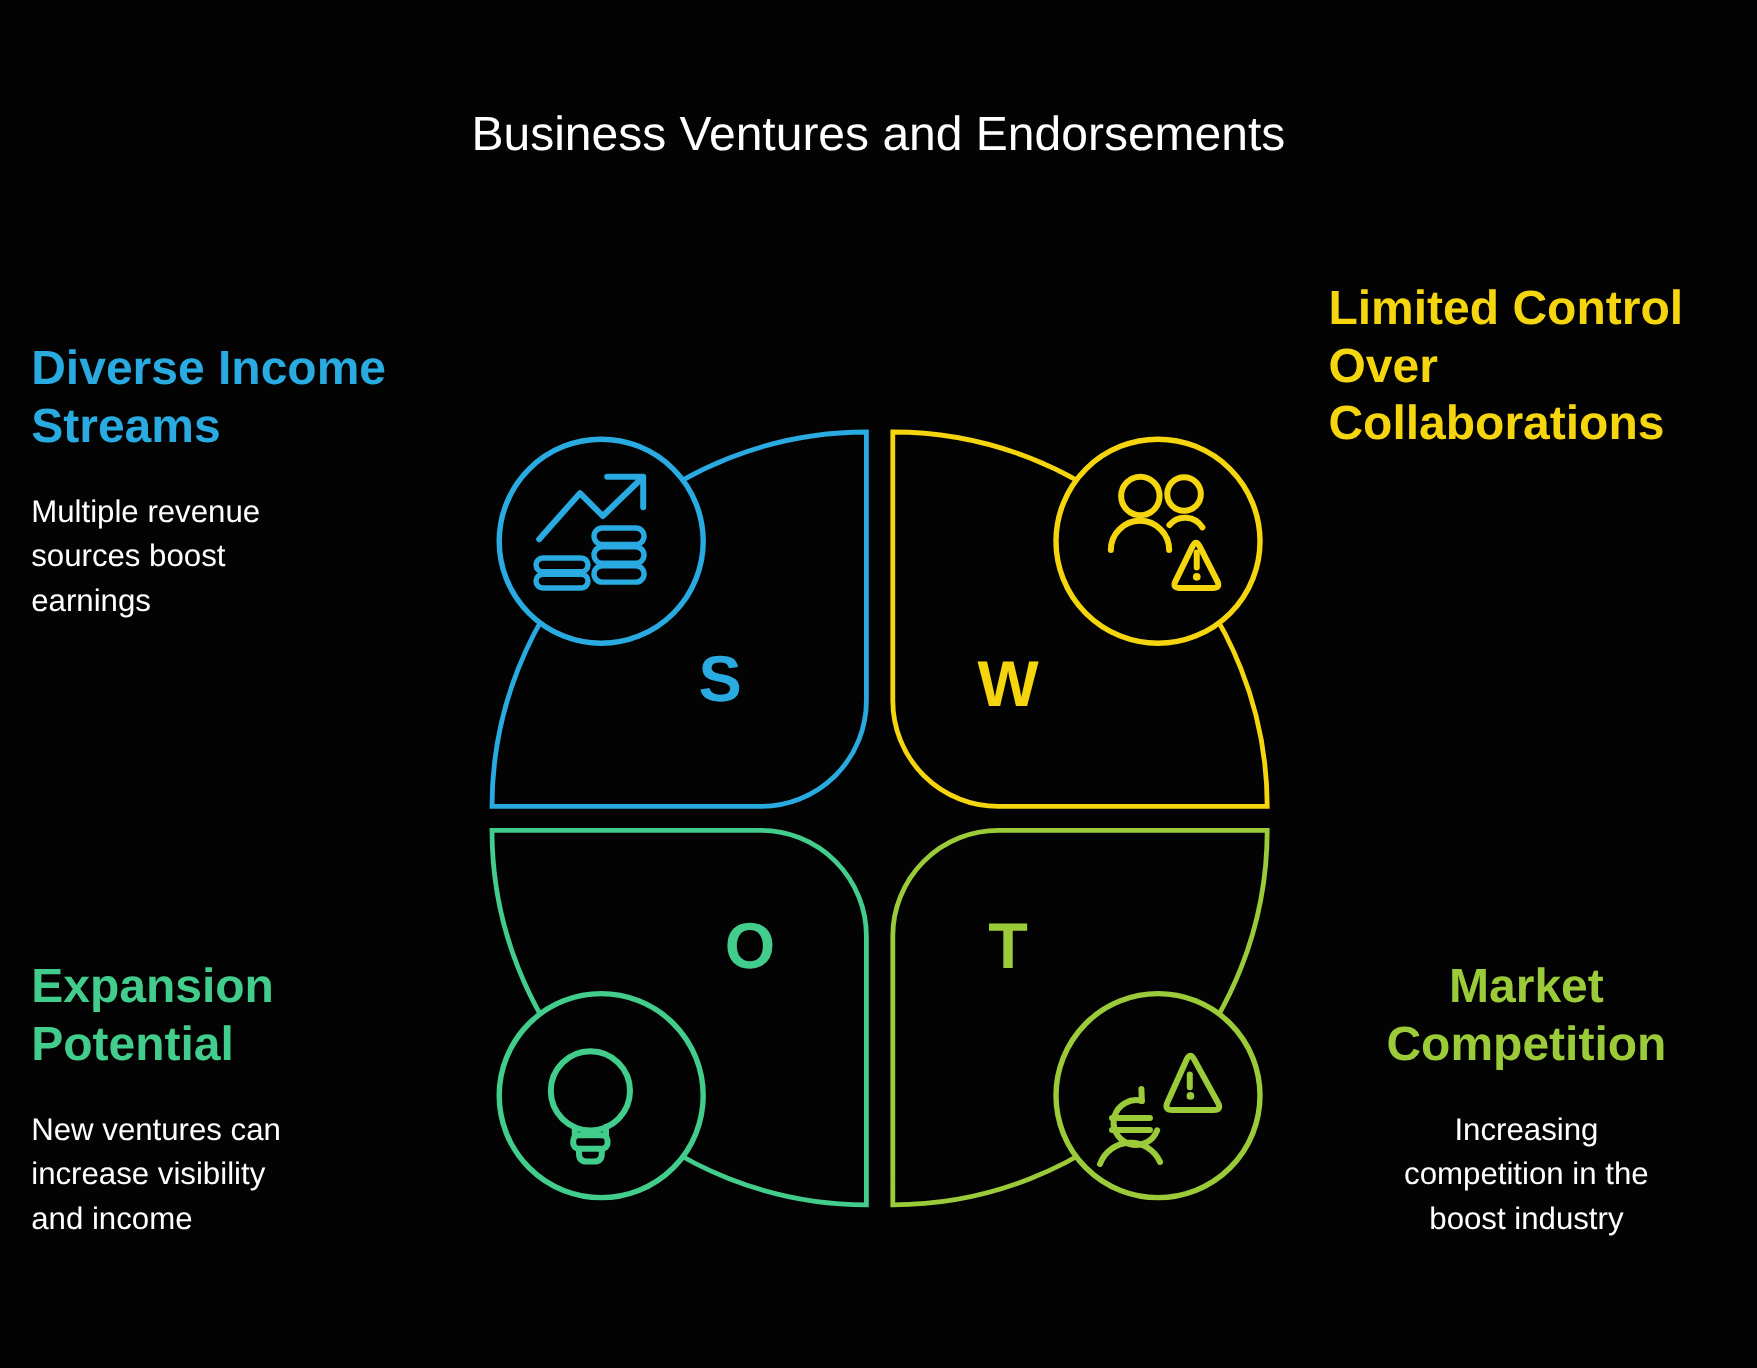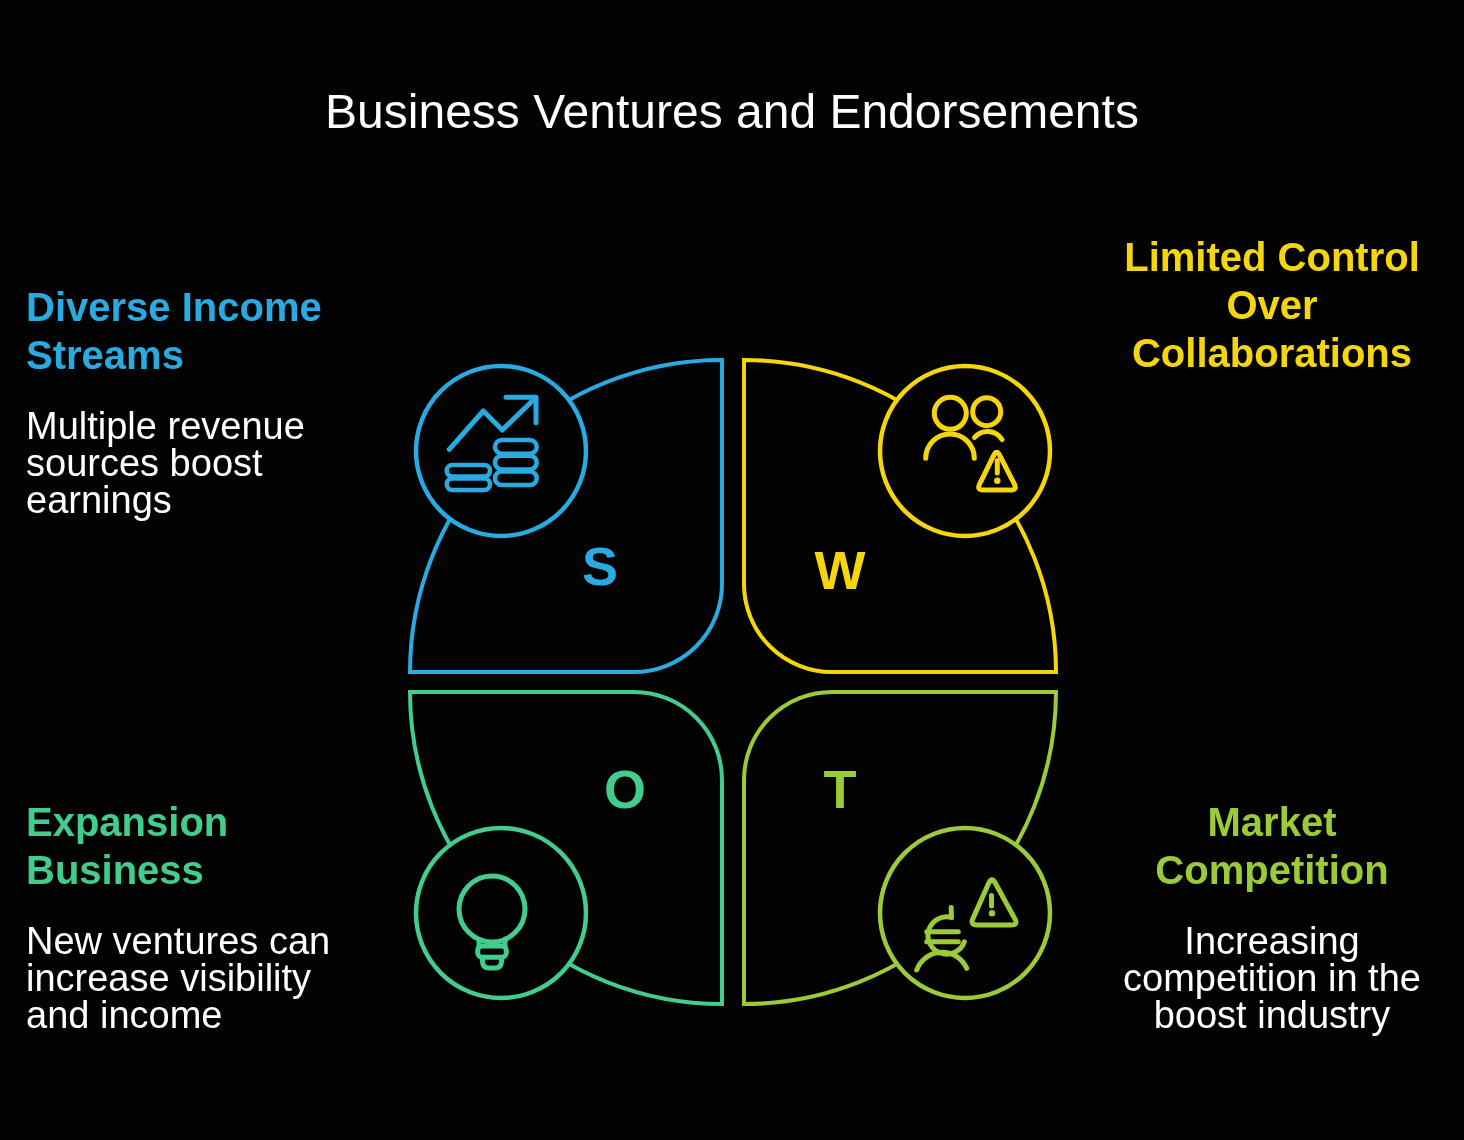--- a/index.html
+++ b/index.html
@@ -6,21 +6,21 @@
   body{
     width:1464px;height:1140px;
     background:var(--c-background,#030303);
     font-family:"Liberation Sans","DejaVu Sans",sans-serif;
     overflow:hidden;position:relative;
   }
   .canvas{position:absolute;inset:0;}
   .diagram-title{
     position:absolute;left:0;top:88px;width:1464px;
     text-align:center;color:var(--c-text,#fff);
-    font-size:48px;line-height:48px;font-weight:400;letter-spacing:0px;
+    font-size:40px;line-height:48px;font-weight:400;letter-spacing:0px;
   }
   .quad{position:absolute;width:312px;height:312px;}
   .q-strengths{--qc:var(--c-strengths);}
   .q-weaknesses{--qc:var(--c-weaknesses);}
   .q-opportunities{--qc:var(--c-opportunities);}
   .q-threats{--qc:var(--c-threats);}
   .quad svg{position:absolute;left:0;top:0;overflow:visible;display:block;}
   .petal{fill:none;stroke:var(--qc);stroke-width:4;}
   .icon-circle{fill:var(--c-background,#030303);stroke:var(--qc);stroke-width:4.5;}
   .glyph{fill:none;stroke:var(--qc);stroke-width:5;stroke-linecap:round;stroke-linejoin:round;}
@@ -30,25 +30,25 @@
     position:absolute;transform:translate(-50%,-50%);
     font-size:54px;font-weight:bold;line-height:1;color:var(--qc);
   }
   .text-block{position:absolute;width:330px;}
   .tb-right{text-align:left;}
   .tb-heading{
     font-size:40px;line-height:48px;font-weight:bold;
     color:var(--qc);white-space:pre-line;
   }
   .tb-desc{
-    font-size:38px;line-height:37px;color:var(--c-text,#fff);
+    font-size:26px;line-height:37px;color:var(--c-text,#fff);
     white-space:pre-line;margin-top:29px;
   }
   .tb-strengths{right:1108px;top:283px;}
-  .tb-weaknesses{left:1107px;top:233px;text-align:center;}
+  .tb-weaknesses{left:1107px;top:233px;}
   .tb-opportunities{right:1108px;top:798px;}
   .tb-threats{left:1107px;top:798px;text-align:center;}
   .pos-s{left:410px;top:360px;}
   .pos-w{left:744px;top:360px;}
   .pos-o{left:410px;top:692px;}
   .pos-t{left:744px;top:692px;}
 </style>
 </head>
 <body>
 
@@ -132,21 +132,21 @@
   </div>
 
   <div class="text-block tb-weaknesses q-weaknesses">
     <div class="tb-heading">Limited Control
 Over
 Collaborations</div>
   </div>
 
   <div class="text-block tb-right tb-opportunities q-opportunities">
     <div class="tb-heading">Expansion
-Business</div>
+Potential</div>
     <div class="tb-desc">New ventures can
 increase visibility
 and income</div>
   </div>
 
   <div class="text-block tb-threats q-threats">
     <div class="tb-heading">Market
 Competition</div>
     <div class="tb-desc">Increasing
 competition in the

